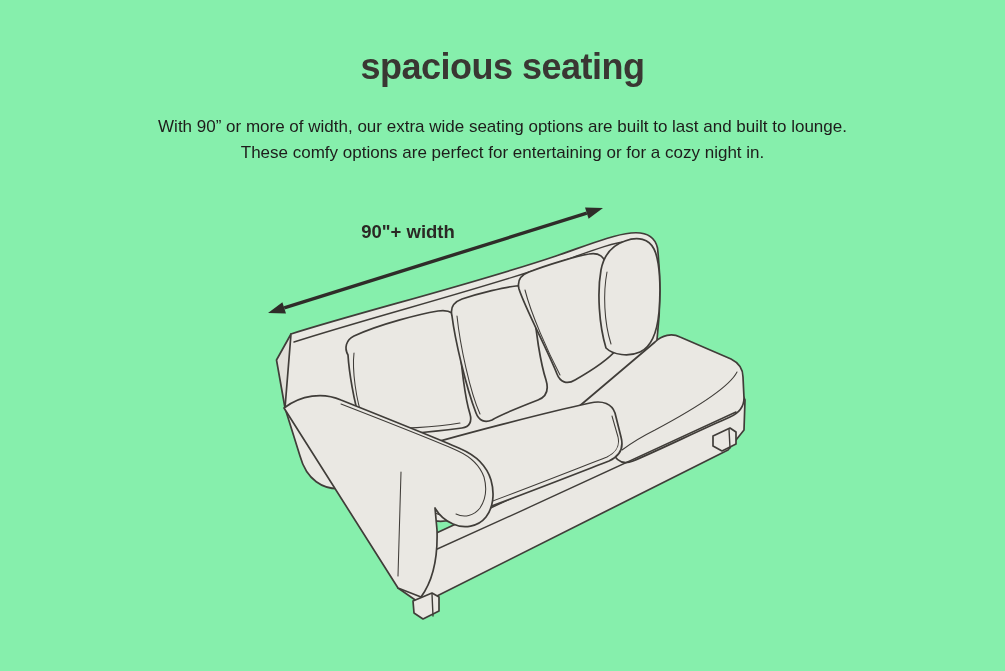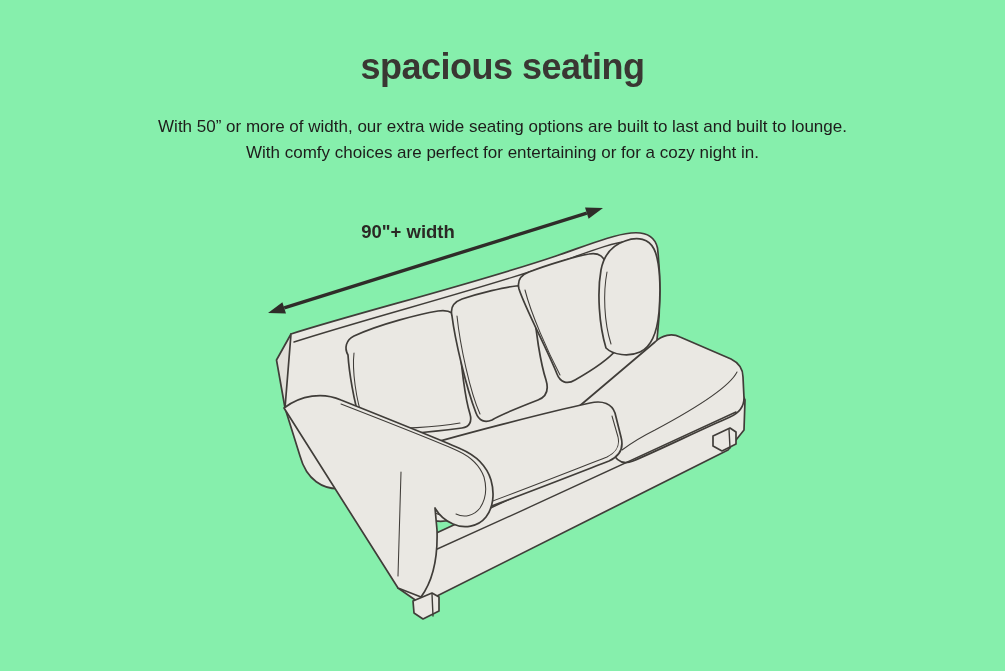--- a/index.html
+++ b/index.html
@@ -75,22 +75,22 @@
   }
 </style>
 </head>
 <body>
 
 <main class="canvas">
 
   <header class="copy">
     <h1 class="title">spacious seating</h1>
     <p class="desc">
-      <span class="line">With 50” or more of width, our extra wide seating options are built to last and built to lounge.</span>
-      <span class="line">With comfy choices are perfect for entertaining or for a cozy night in.</span>
+      <span class="line">With 90” or more of width, our extra wide seating options are built to last and built to lounge.</span>
+      <span class="line">These comfy options are perfect for entertaining or for a cozy night in.</span>
     </p>
   </header>
 
   <figure class="diagram">
     <svg class="illustration" viewBox="0 0 1005 671">
 
       <g class="arrow-group">
         <line x1="284.2" y1="307.9" x2="586.8" y2="213.1"></line>
         <polygon points="603,208 588.6,218.8 585.0,207.4"></polygon>
         <polygon points="268,313 286.0,313.6 282.4,302.2"></polygon>

